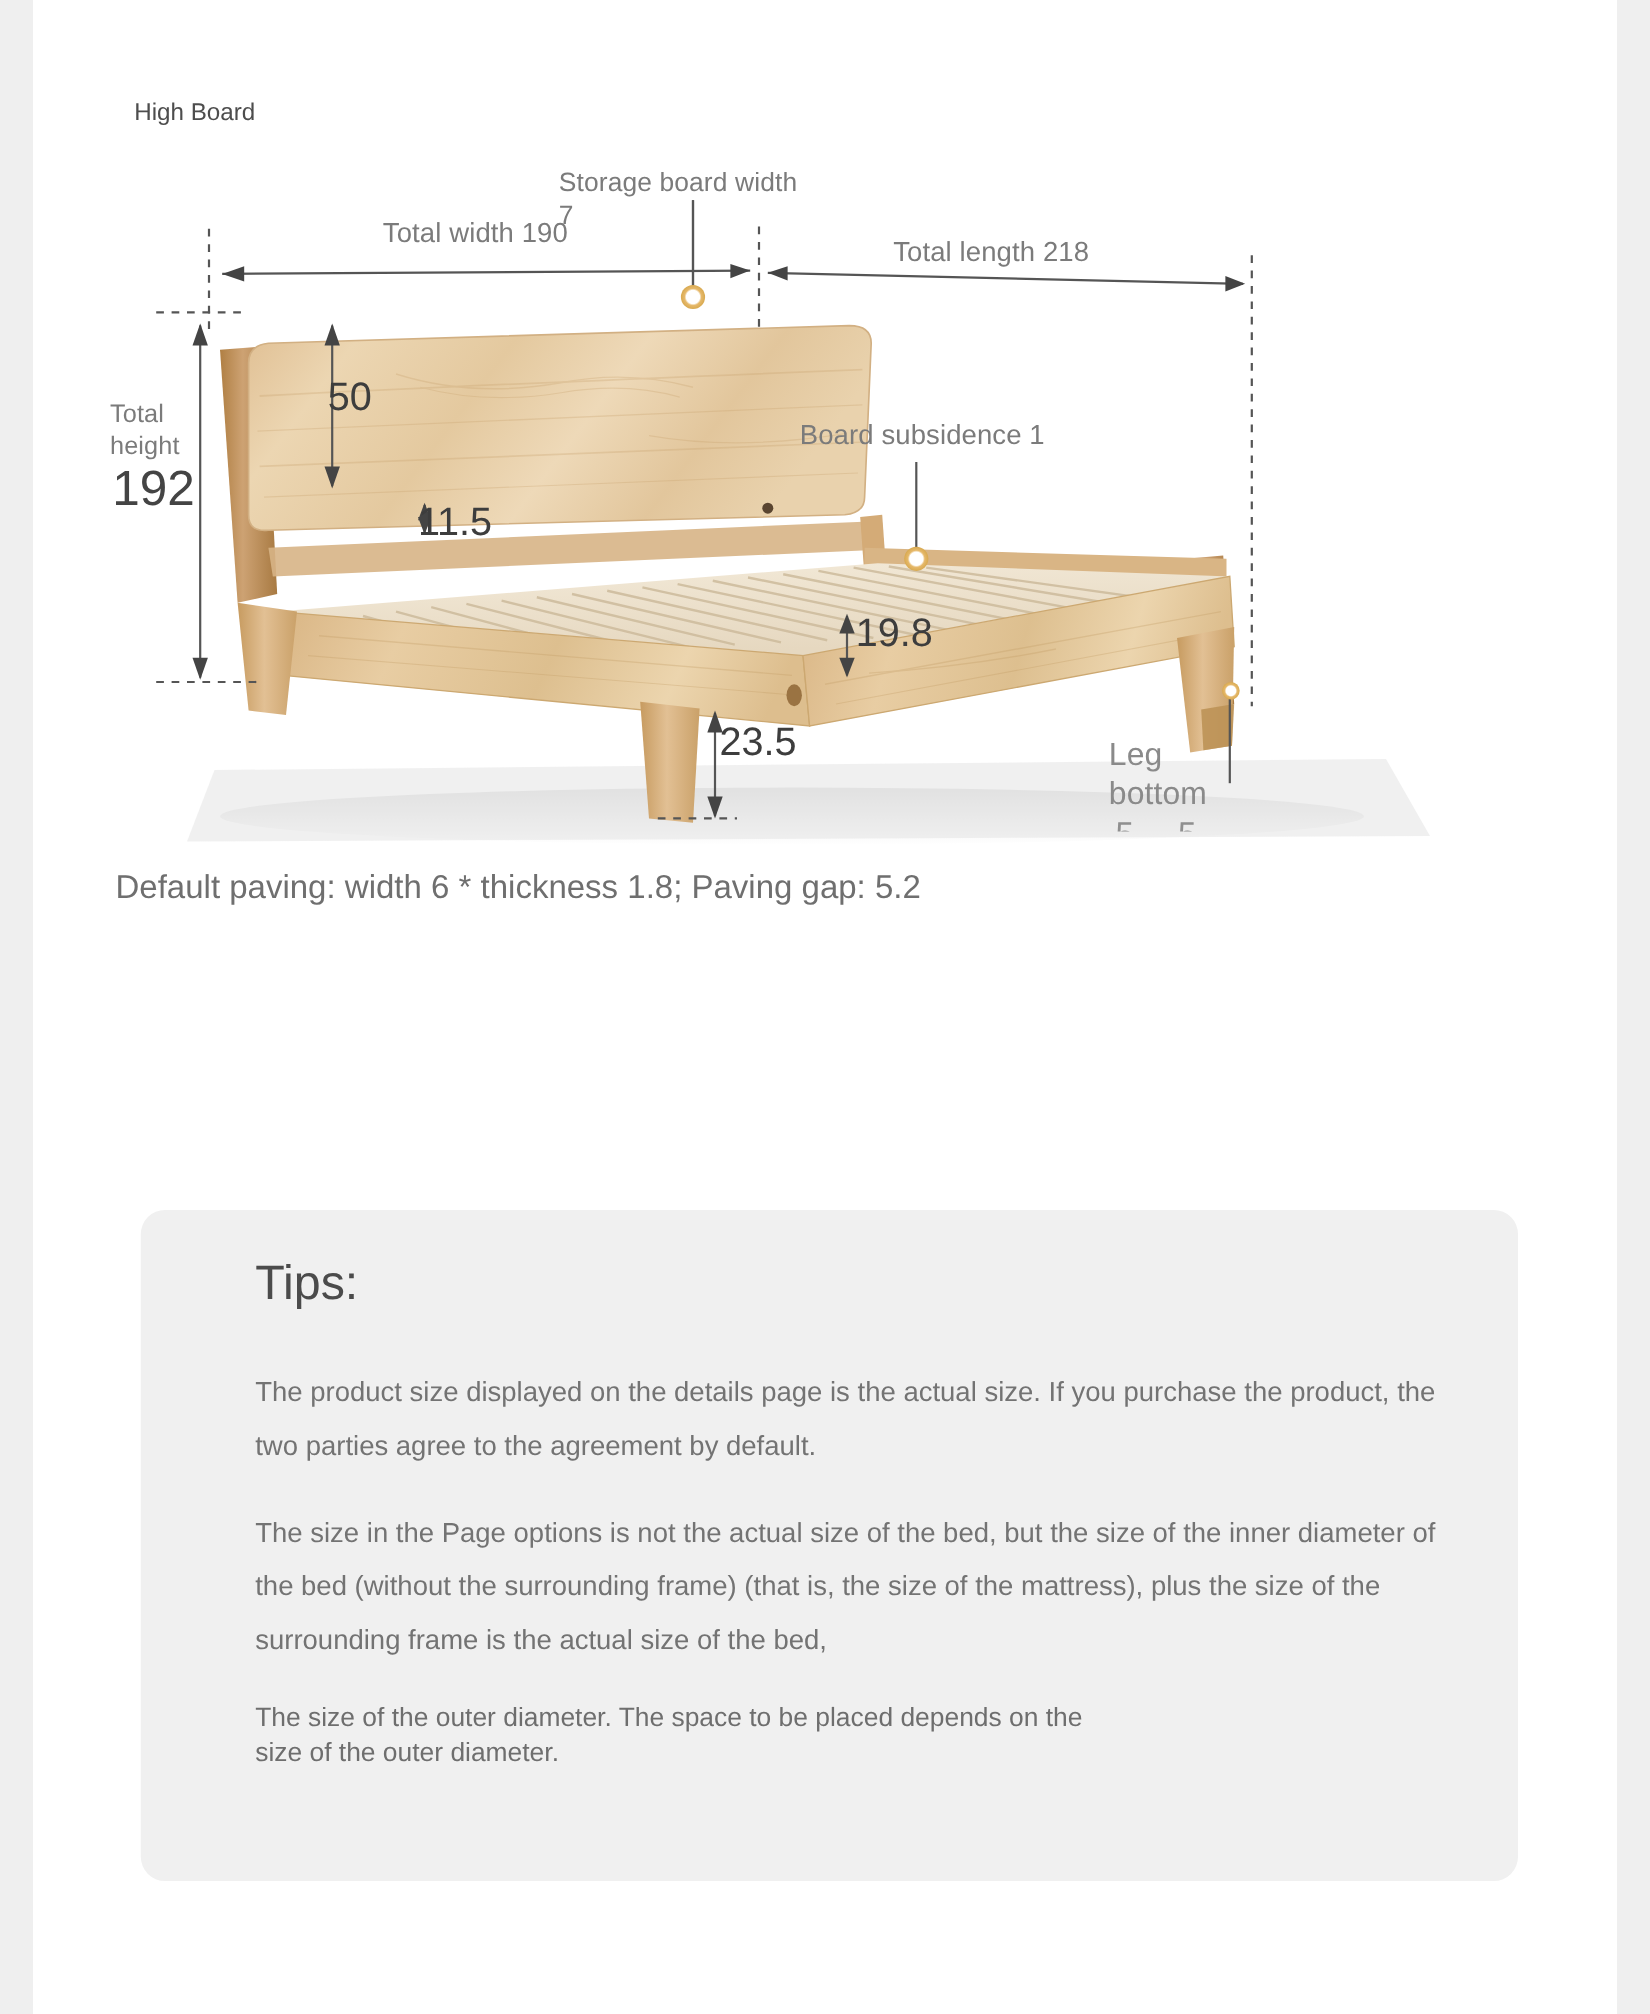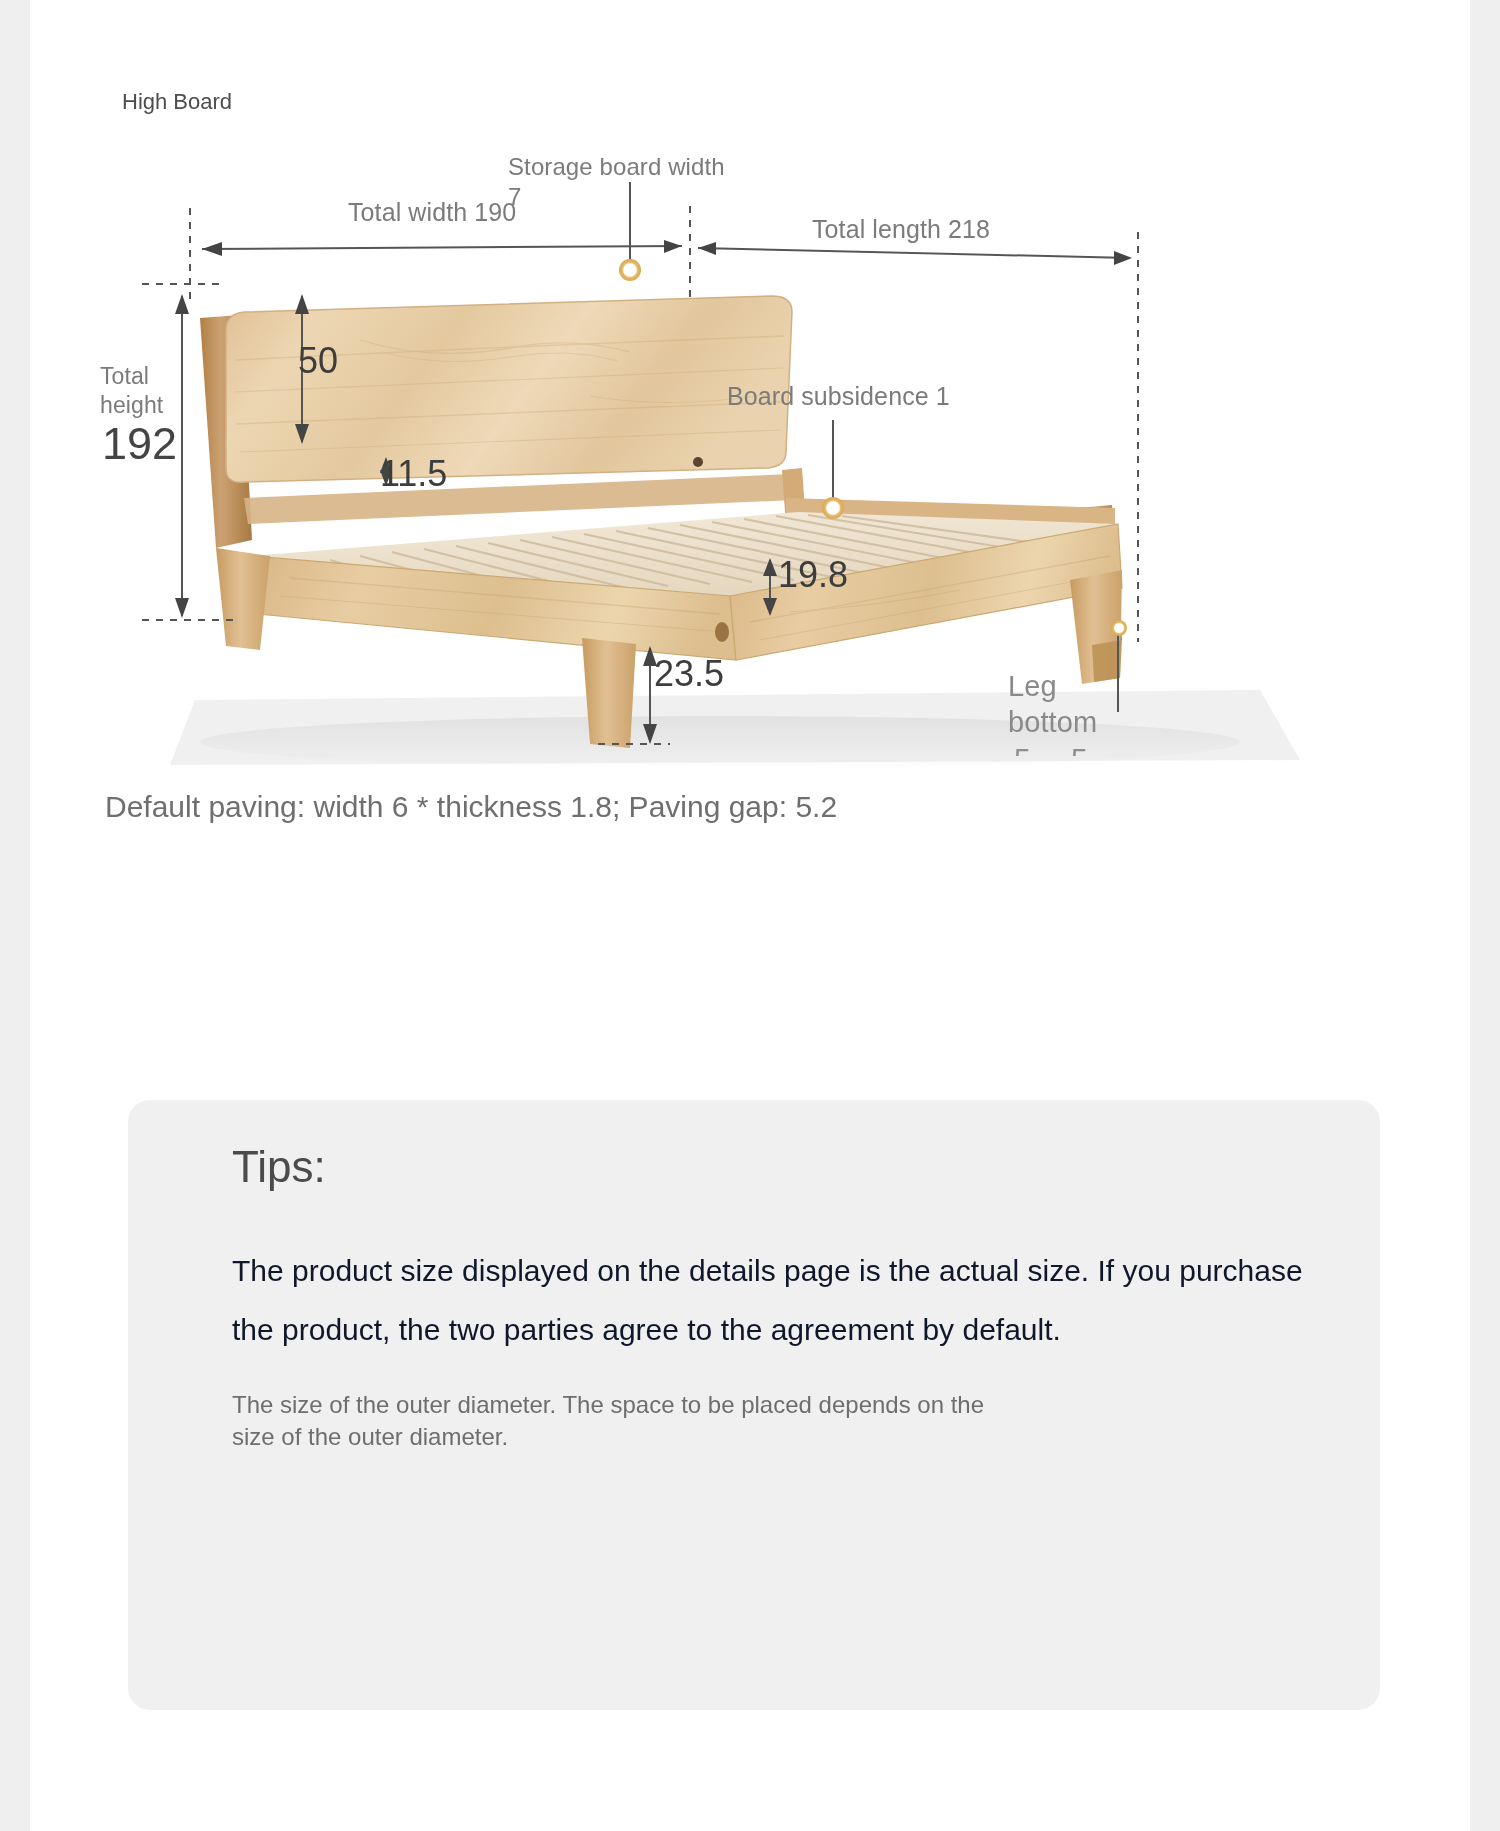--- a/index.html
+++ b/index.html
@@ -105,23 +105,23 @@
     padding: 42px 62px;
   }
   .tips-title {
     font-size: 44px;
     color: #4b4b4b;
     margin: 0 0 50px 42px;
     font-weight: 400;
   }
   .tips-p {
     margin: 0 0 30px 42px;
-    font-size: 30px;
+    font-size: 25px;
     line-height: 1.95;
-    color: #0f172a;
+    color: #737373;
     max-width: 1110px;
   }
   .tips-p-small {
     margin: 6px 0 0 42px;
     font-size: 24px;
     line-height: 1.35;
     color: #6e6e6e;
     max-width: 800px;
   }
 </style>
@@ -323,16 +323,17 @@
     <div class="num num-115">11.5</div>
     <div class="num num-175">19.8</div>
     <div class="num num-235">23.5</div>
 
     <div class="paving">Default paving: width 6 * thickness 1.8; Paving gap: 5.2</div>
   </div>
 
   <div class="tips-card">
     <h2 class="tips-title">Tips:</h2>
     <p class="tips-p">The product size displayed on the details page is the actual size. If you purchase the product, the two parties agree to the agreement by default.</p>
+    <p class="tips-p">The size in the Page options is not the actual size of the bed, but the size of the inner diameter of the bed (without the surrounding frame) (that is, the size of the mattress), plus the size of the surrounding frame is the actual size of the bed,</p>
     <p class="tips-p-small">The size of the outer diameter. The space to be placed depends on the size of the outer diameter.</p>
   </div>
 
 </div>
 
 </body></html>

